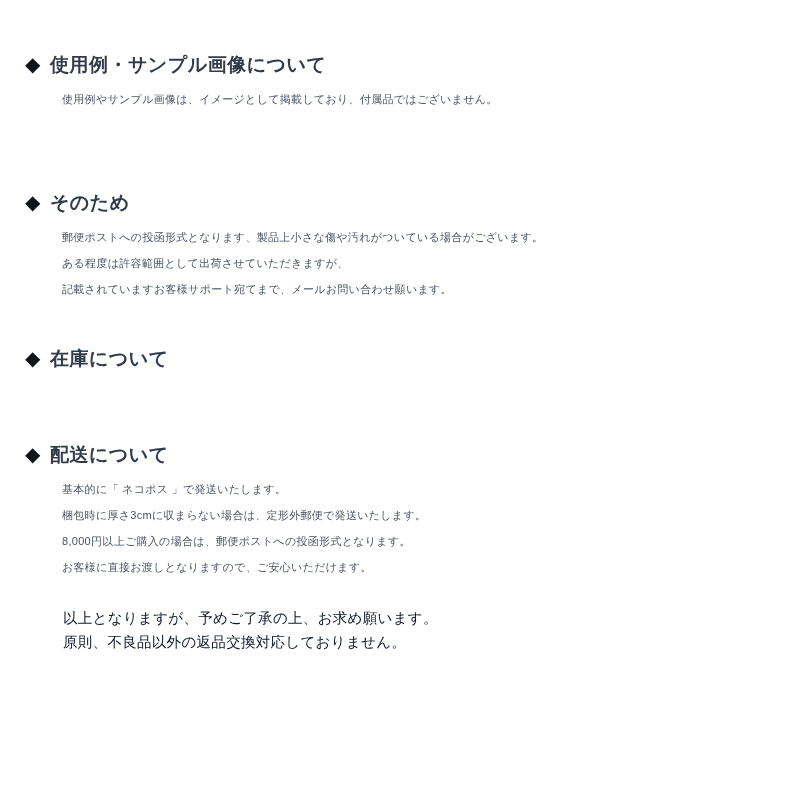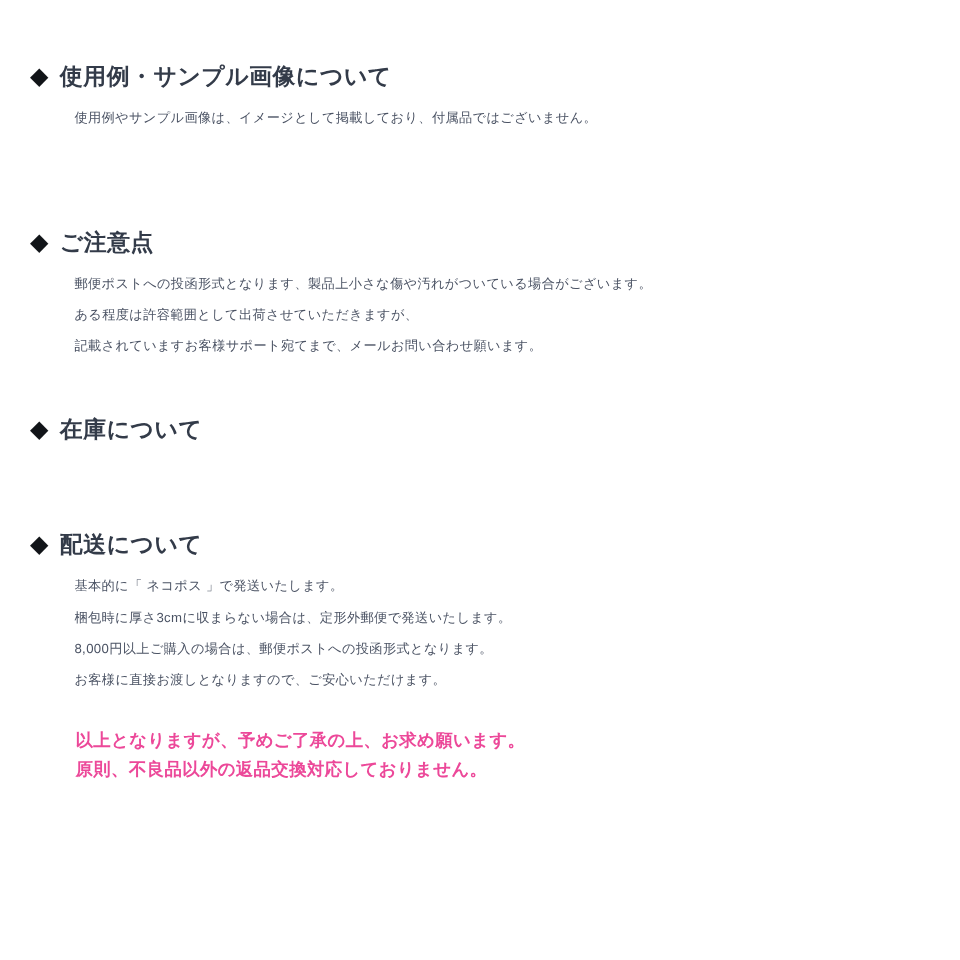--- a/index.html
+++ b/index.html
@@ -48,23 +48,23 @@
   .body-line {
     white-space: nowrap;
   }
   .section + .section { margin-top: 0; }
   #section-samples  { margin-top: 0; }
   #section-caution  { margin-top: 78px; }
   #section-stock    { margin-top: 44px; }
   #section-shipping { margin-top: 70px; }
   .notice {
     margin: 26px 0 0 38px;
-    color: #ec4899;
+    color: #0f172a;
     font-size: 14.5px;
-    font-weight: bold;
+    font-weight: normal;
     line-height: 24px;
     letter-spacing: 0.3px;
   }
   .notice-line { white-space: nowrap; }
 </style>
 </head>
 <body>
 
 <div class="page">
 
@@ -74,21 +74,21 @@
       <span>使用例・サンプル画像について</span>
     </div>
     <div class="section-body">
       <div class="body-line">使用例やサンプル画像は、イメージとして掲載しており、付属品ではございません。</div>
     </div>
   </div>
 
   <div class="section" id="section-caution">
     <div class="section-heading">
       <span class="bullet-icon">◆</span>
-      <span>ご注意点</span>
+      <span>そのため</span>
     </div>
     <div class="section-body">
       <div class="body-line">郵便ポストへの投函形式となります、製品上小さな傷や汚れがついている場合がございます。</div>
       <div class="body-line">ある程度は許容範囲として出荷させていただきますが、</div>
       <div class="body-line">記載されていますお客様サポート宛てまで、メールお問い合わせ願います。</div>
     </div>
   </div>
 
   <div class="section" id="section-stock">
     <div class="section-heading">

